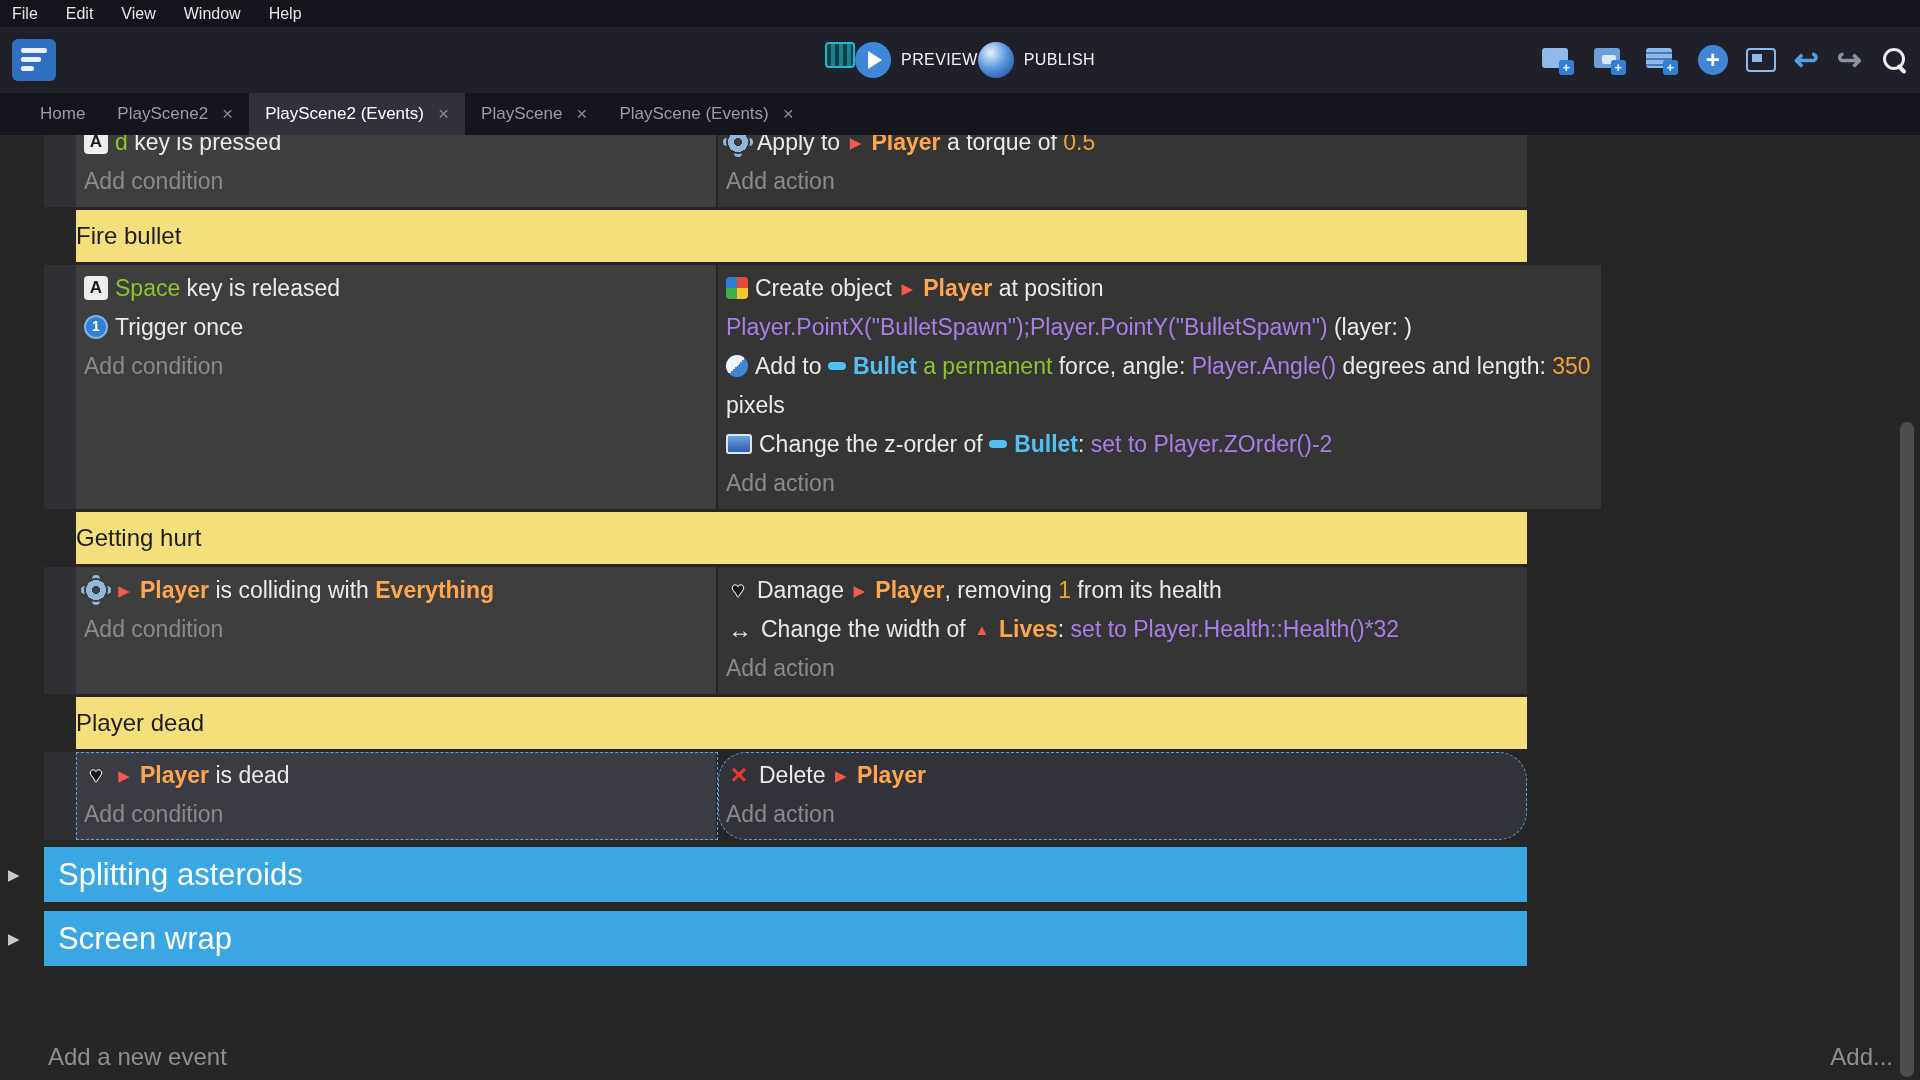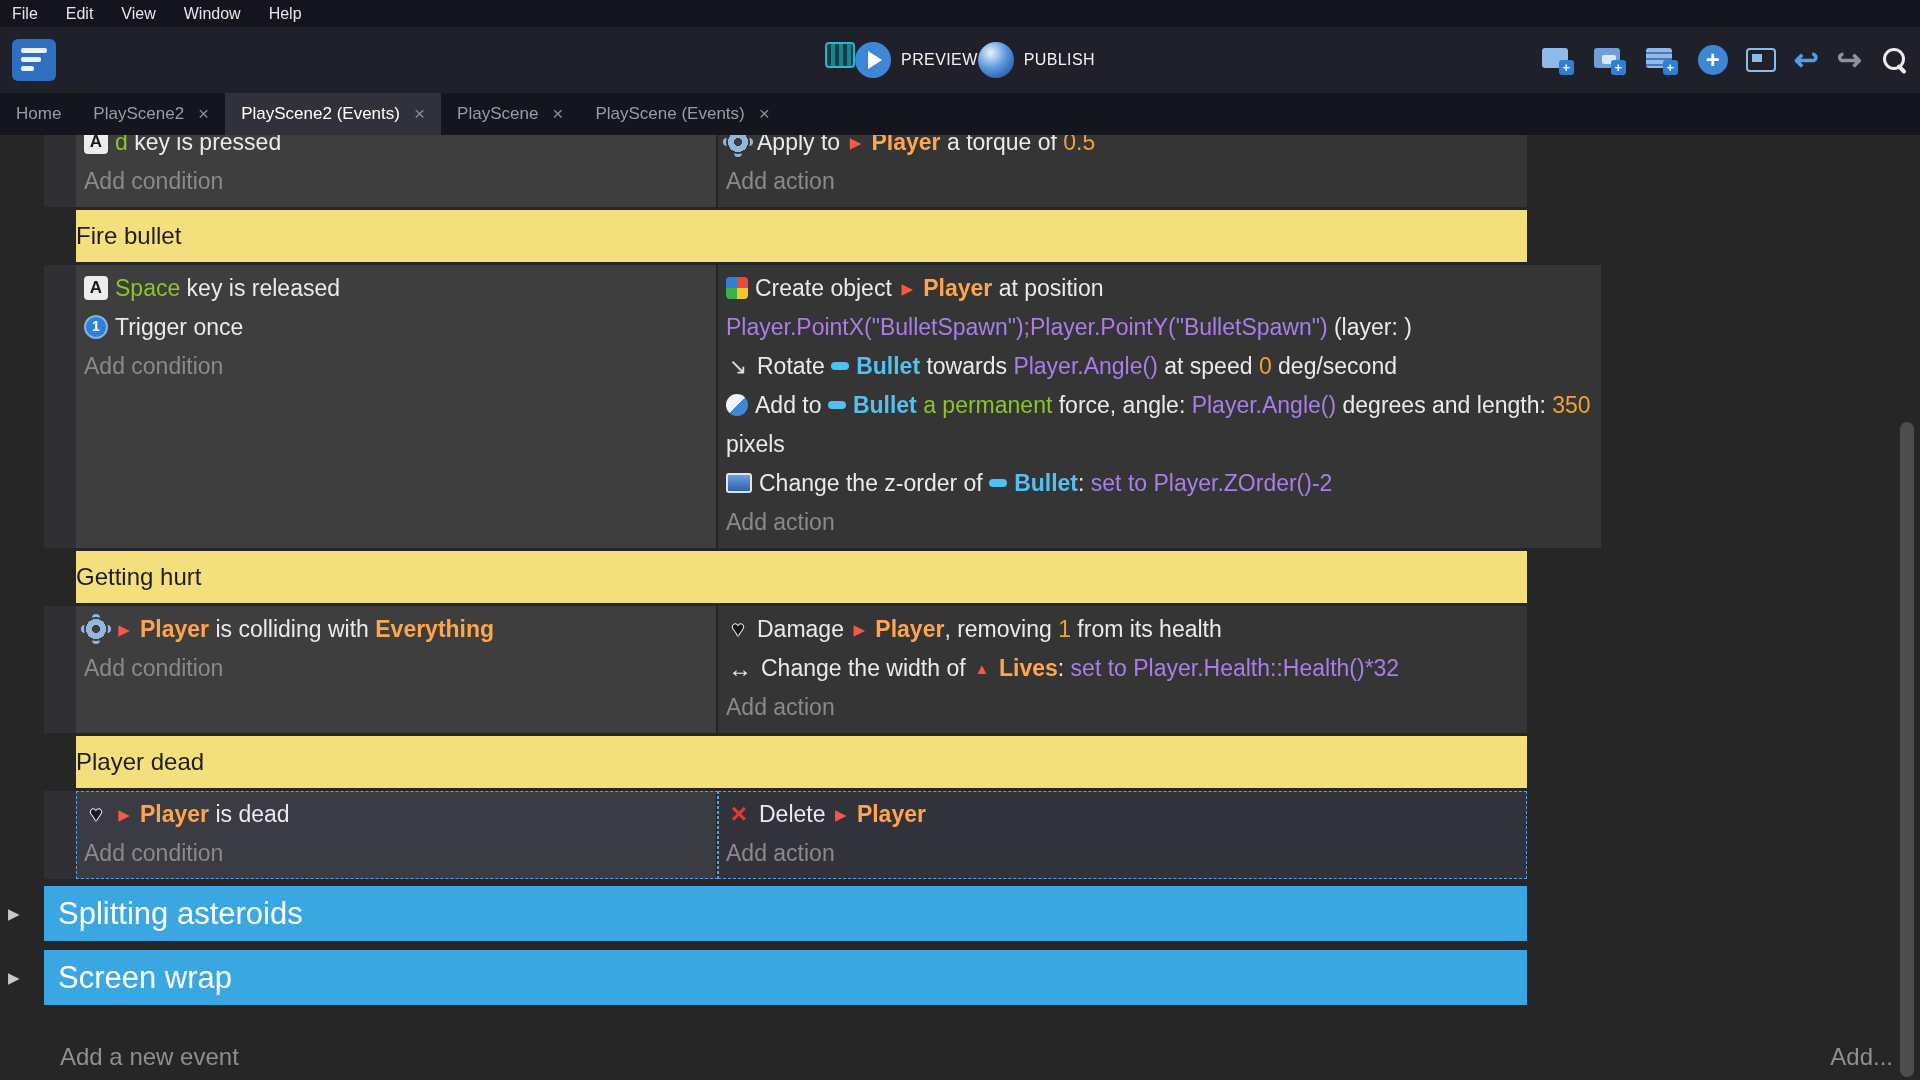--- a/index.html
+++ b/index.html
@@ -38,41 +38,41 @@
   .frame{width:30px;height:24px;border:2px solid #8fb9e8;border-radius:4px;box-sizing:border-box;position:relative;display:inline-block;}
   .fdot{position:absolute;left:4px;top:4px;width:10px;height:8px;background:#8fb9e8;}
   .glyph-btn{font-size:30px;line-height:30px;font-weight:bold;}
   .undo{color:#4f9ee8;}
   .redo{color:#8a93a3;}
   .mag{position:relative;width:30px;height:30px;display:inline-block;}
   .mag-circle{position:absolute;left:3px;top:3px;width:16px;height:16px;border:3px solid #ececec;border-radius:50%;}
   .mag-handle{position:absolute;right:3px;bottom:4px;width:11px;height:4px;background:#ececec;transform:rotate(45deg);border-radius:2px;}
 
   
-  .tabbar{height:42px;background:#15151d;display:flex;align-items:stretch;}
+  .tabbar{height:42px;background:#15151d;display:flex;align-items:stretch;padding-left:24px;}
   .tab{display:flex;align-items:center;gap:14px;padding:0 16px;font-size:17px;color:#9b9ba6;}
   .tab.active{background:#31313c;color:#fff;}
   .tab-close{font-size:19px;color:#8a8a94;}
 
   
   .sheet{position:relative;width:1920px;height:945px;background:#262626;overflow:hidden;}
   #events{width:1527px;}
   .block-row{display:flex;margin-bottom:3px;}
   .block-row.partial{margin-top:-16px;}
   .block-row.group{margin-top:7px;margin-bottom:9px;}
   .gutter{width:44px;flex:none;position:relative;}
   .tri{position:absolute;left:8px;top:50%;transform:translateY(-50%);font-size:15px;color:#c9c9c9;}
   .handle{width:32px;flex:none;background:#303034;}
   .handle-spacer{width:32px;flex:none;}
   .cell{box-sizing:border-box;padding:4px 10px 6px 8px;}
   .cond{width:642px;flex:none;background:#3e3e3f;border-right:2px solid #242428;}
   .act{flex:1;background:#353536;}
   .selected .cell{outline:1px dashed #5b9fe0;outline-offset:-1px;}
   .selected .cond{background:#3b3b44;}
-  .selected .act{background:#32323b;}
+  .selected .act{background:#32323b;border-radius:28px;}
   .comment-bar{flex:1;height:52px;background:#f4df7d;display:flex;align-items:center;}
   .comment-text{font-size:24px;color:#1e1e1e;}
   .group-bar{flex:1;height:55px;background:#3aa7e3;display:flex;align-items:center;padding-left:14px;}
   .group-text{font-size:31px;color:#ffffff;}
 
   .evt-line{font-size:23px;line-height:39px;white-space:nowrap;color:#eaeaea;}
   .add-line{font-size:23px;line-height:39px;color:#8a8a8a;}
   .seg-w{color:#eaeaea;}
   .seg-g{color:#8bc52a;}
   .seg-o{color:#ffa64d;font-weight:bold;}
@@ -96,21 +96,21 @@
                  background:linear-gradient(#6aa2e0,#2f5fae);}
   .icon-damage,.icon-dead{font-size:21px;width:24px;height:26px;line-height:26px;text-align:center;color:#181818;
                  text-shadow:-1px 0 #f0f0f0,1px 0 #f0f0f0,0 -1px #f0f0f0,0 1px #f0f0f0;}
   .icon-width{font-size:24px;font-weight:bold;width:28px;text-align:center;color:#e8e8e8;}
   .icon-delete{font-size:28px;font-weight:bold;width:26px;line-height:26px;text-align:center;color:#e33b2e;}
   .icon-player{font-size:15px;width:18px;text-align:center;color:#f4594a;}
   .icon-bullet{width:18px;height:8px;border-radius:4px;background:#4fc0f2;}
   .icon-lives{font-size:15px;width:20px;text-align:center;color:#f4594a;}
 
   .footer{position:absolute;left:0;bottom:0;width:1893px;height:46px;display:flex;align-items:center;
-          justify-content:space-between;padding-left:60px;box-sizing:border-box;}
+          justify-content:space-between;padding-left:48px;box-sizing:border-box;}
   .footer span{font-size:24px;color:#8f8f8f;}
   .scroll-thumb{position:absolute;right:6px;top:287px;width:14px;height:655px;background:#4e4e4e;border-radius:7px;}
 </style>
 </head>
 <body>
 
 <div class="app">
 
   <div class="menubar">
     <span class="menu-item">File</span>
@@ -213,21 +213,20 @@
           <div class="gutter"></div>
           <div class="handle"></div>
           <div class="cell cond">
             <div class="evt-line"><span class="evt-icon icon-keyboard">A</span><span class="seg-g">Space</span><span class="seg-w"> key is released</span></div>
             <div class="evt-line"><span class="evt-icon icon-trigger-once">1</span><span class="seg-w">Trigger once</span></div>
             <div class="add-line">Add condition</div>
           </div>
           <div class="cell act">
             <div class="evt-line"><span class="evt-icon icon-create"></span><span class="seg-w">Create object </span><span class="evt-icon icon-player">▶</span><span class="seg-o">Player</span><span class="seg-w"> at position</span></div>
             <div class="evt-line"><span class="seg-p">Player.PointX("BulletSpawn");Player.PointY("BulletSpawn")</span><span class="seg-w"> (layer: )</span></div>
-            <div class="evt-line"><span class="evt-icon icon-rotate">↘</span><span class="seg-w">Rotate </span><span class="evt-icon icon-bullet"></span><span class="seg-b">Bullet</span><span class="seg-w"> towards </span><span class="seg-p">Player.Angle()</span><span class="seg-w"> at speed </span><span class="seg-n">0</span><span class="seg-w"> deg/second</span></div>
             <div class="evt-line"><span class="evt-icon icon-force"></span><span class="seg-w">Add to </span><span class="evt-icon icon-bullet"></span><span class="seg-b">Bullet</span><span class="seg-w"> </span><span class="seg-g">a permanent</span><span class="seg-w"> force, angle: </span><span class="seg-p">Player.Angle()</span><span class="seg-w"> degrees and length: </span><span class="seg-n">350</span></div>
             <div class="evt-line"><span class="seg-w">pixels</span></div>
             <div class="evt-line"><span class="evt-icon icon-zorder"></span><span class="seg-w">Change the z-order of </span><span class="evt-icon icon-bullet"></span><span class="seg-b">Bullet</span><span class="seg-w">: </span><span class="seg-p">set to </span><span class="seg-p">Player.ZOrder()-2</span></div>
             <div class="add-line">Add action</div>
           </div>
         </div>
         <div class="block-row comment">
           <div class="gutter"></div>
           <div class="handle-spacer"></div>
           <div class="comment-bar">

